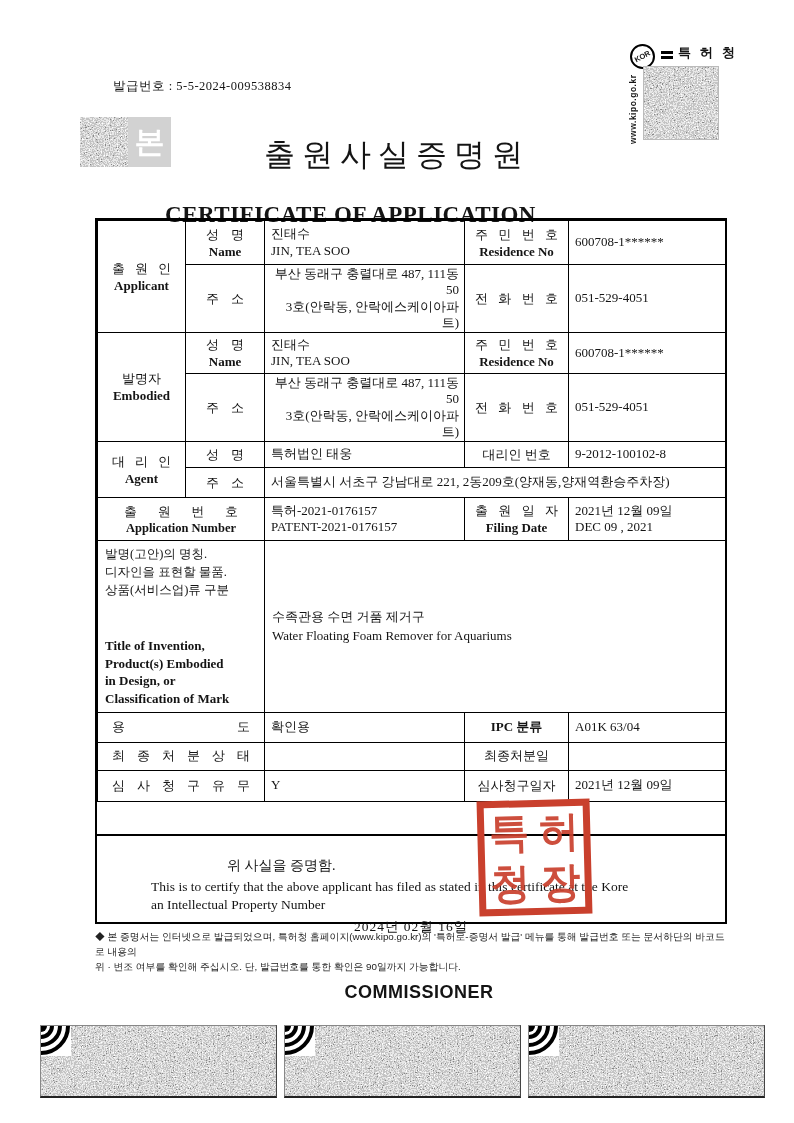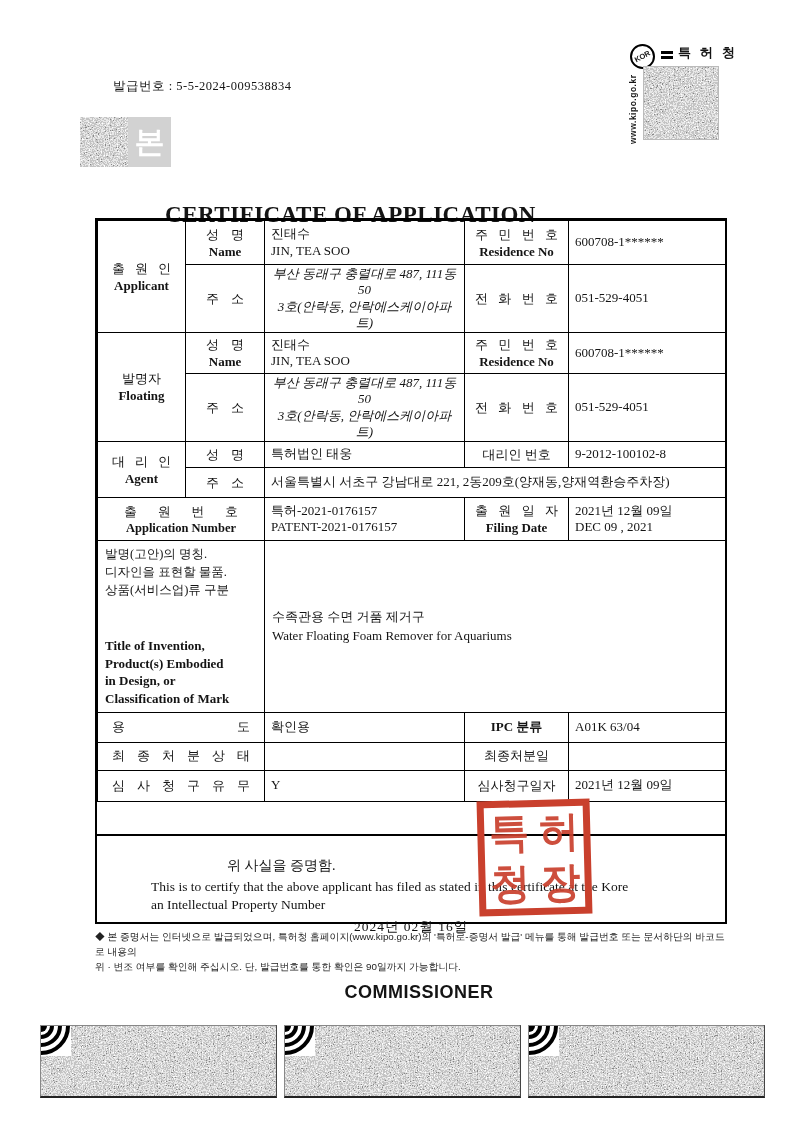--- a/index.html
+++ b/index.html
@@ -33,21 +33,21 @@
   table.cert td { border:1px solid #000; font-size:13px; vertical-align:middle; overflow:hidden; }
   .pre { white-space:pre-line; }
   .jl { text-align:justify; text-align-last:justify; }
   .ctr { text-align:center; }
   .rowhead-en, .lbl-en { font-weight:bold; text-align:center; font-size:13px; }
   .pad14 { padding:0 14px; }
   .pad22 { padding:0 20px; }
   .pad10 { padding:0 10px; }
   .pad26 { padding:0 26px; }
   td.val { text-align:left; padding:1px 6px; line-height:1.25; }
-  td.val-sm { text-align:center; padding:1px 5px; font-size:10.8px; line-height:1.25;font-style:italic; }
+  td.val-sm { text-align:right; padding:1px 5px; font-size:10.8px; line-height:1.25; }
   td.topleft { vertical-align:top; text-align:left; padding:4px 7px; }
   .inv-label-ko { font-size:12.5px; line-height:1.45; }
   .inv-label-en { font-weight:bold; font-size:13px; line-height:1.35; margin-top:38px; }
   .inv-value { font-size:13px; line-height:1.5; }
 
   .spacer-row { height:32px; }
   .cert-sec { border-top:2px solid #000; height:191px; position:relative; }
   .stmt-ko { position:absolute; left:114px; top:21px; font-size:14px;margin-left:16px; }
   .stmt-en { position:absolute; left:54px; top:42px; width:580px; font-size:13.5px; line-height:1.35; white-space:pre-line; }
   .cert-date { position:absolute; left:0; top:82px; width:100%; text-align:center; font-size:13.5px; letter-spacing:1px; }
@@ -107,20 +107,21 @@
         <span>KOR</span>
       </div>
     <div class="logo-bars"></div>
     <div class="agency-txt">특허청</div>
     <div class="url-vert">www.kipo.go.kr</div>
     <svg class="qr-noise" width="76" height="74">
         <rect width="76" height="74" filter="url(#bcnoise)"></rect>
       </svg>
   </div>
 
+  <div class="title-ko">출원사실증명원</div>
   <div class="title-en">CERTIFICATE OF APPLICATION</div>
 
   <div class="main-box">
     <table class="cert">
       <colgroup>
           <col style="width:88px">
           <col style="width:79px">
           <col style="width:200px">
           <col style="width:104px">
           <col style="width:157px">
@@ -148,21 +149,21 @@
         <td class="jl pad22">주 소</td>
         <td class="val-sm pre">부산 동래구 충렬대로 487, 111동 50
 3호(안락동, 안락에스케이아파트)</td>
         <td class="jl pad10">전 화 번 호</td>
         <td class="val">051-529-4051</td>
       </tr>
 
       <tr style="height:41px">
         <td rowspan="2">
           <div class="ctr">발명자</div>
-          <div class="rowhead-en">Floating</div>
+          <div class="rowhead-en">Embodied</div>
         </td>
         <td>
           <div class="jl pad22">성 명</div>
           <div class="lbl-en">Name</div>
         </td>
         <td class="val pre">진태수
 JIN, TEA SOO</td>
         <td>
           <div class="jl pad10">주 민 번 호</div>
           <div class="lbl-en">Residence No</div>

